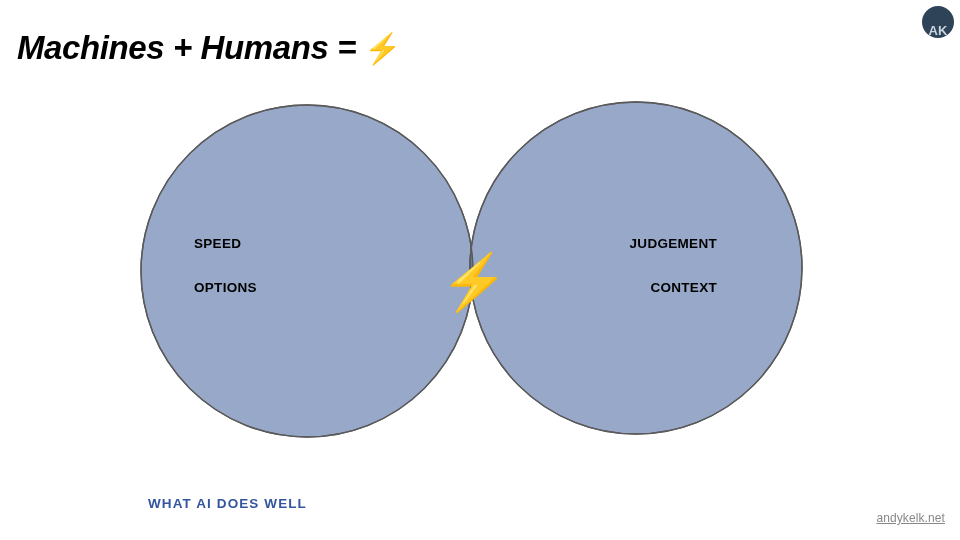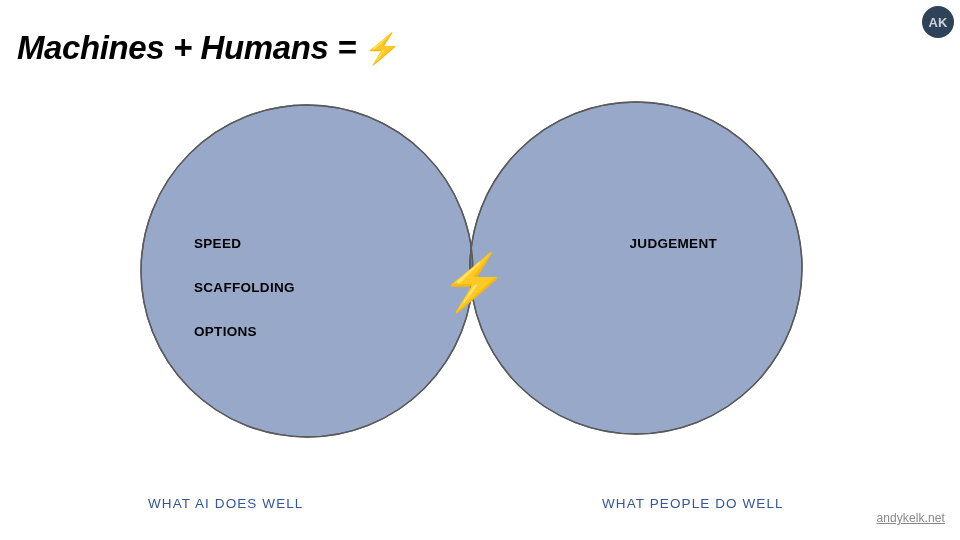--- a/index.html
+++ b/index.html
@@ -54,21 +54,21 @@
     top: 6px;
     width: 32px;
     height: 32px;
     border-radius: 50%;
     background: #2e4358;
     color: #c9d4de;
     font-size: 13px;
     font-weight: bold;
     letter-spacing: 0.2px;
     display: flex;
-    align-items: center;
+    align-items: flex-end;
     justify-content: center;
     overflow: hidden;
   }
 
   
   .venn {
     position: absolute;
     left: 0;
     top: 0;
     width: 960px;
@@ -103,21 +103,21 @@
     height: 66px;
     font-size: 55px;
     line-height: 66px;
     text-align: center;
   }
 
   
   .caption {
     position: absolute;
     font-size: 13.5px;
-    font-weight: normal;
+    font-weight: bold;
     letter-spacing: 1.1px;
     color: #33569e;
     white-space: nowrap;
   }
   .caption-left  { left: 148px; top: 496px; }
   .caption-right { left: 602px; top: 496px; }
 
   
   .footer-link {
     position: absolute;
@@ -156,28 +156,27 @@
       <g clip-path="url(#clip-left)">
         <circle cx="636" cy="268" r="166" fill="#64799f" stroke="#5a5a5a" stroke-width="1.4"></circle>
       </g>
       <circle cx="307" cy="271" r="166" fill="none" stroke="#5a5a5a" stroke-width="1.4"></circle>
       <circle cx="636" cy="268" r="166" fill="none" stroke="#5a5a5a" stroke-width="1.4"></circle>
     </svg>
   </div>
 
   <div class="items items-left">
     <div class="item">SPEED</div>
-    <div class="item">SCAFFOLDING</div>
     <div class="item">OPTIONS</div>
   </div>
 
   <div class="items items-right">
     <div class="item">JUDGEMENT</div>
+    <div class="item">CONTEXT</div>
   </div>
 
   <div class="center-bolt">⚡</div>
 
   <div class="caption caption-left">WHAT AI DOES WELL</div>
-  <div class="caption caption-right">WHAT PEOPLE DO WELL</div>
 
   <a class="footer-link" href="#">andykelk.net</a>
 
 </div>
 
 </body></html>

